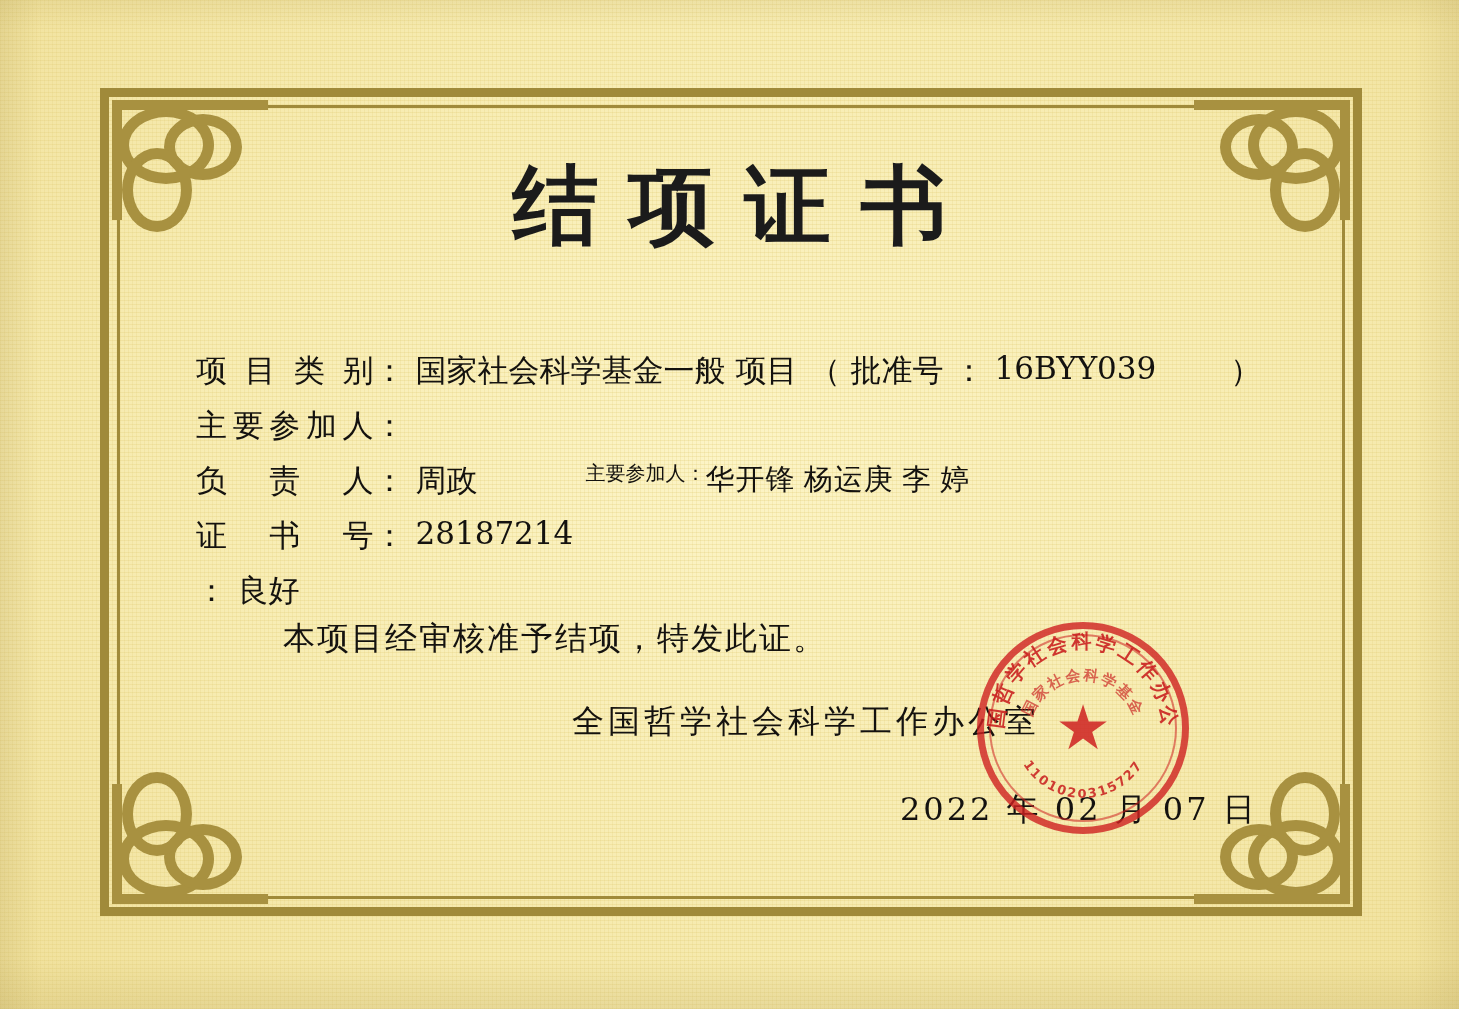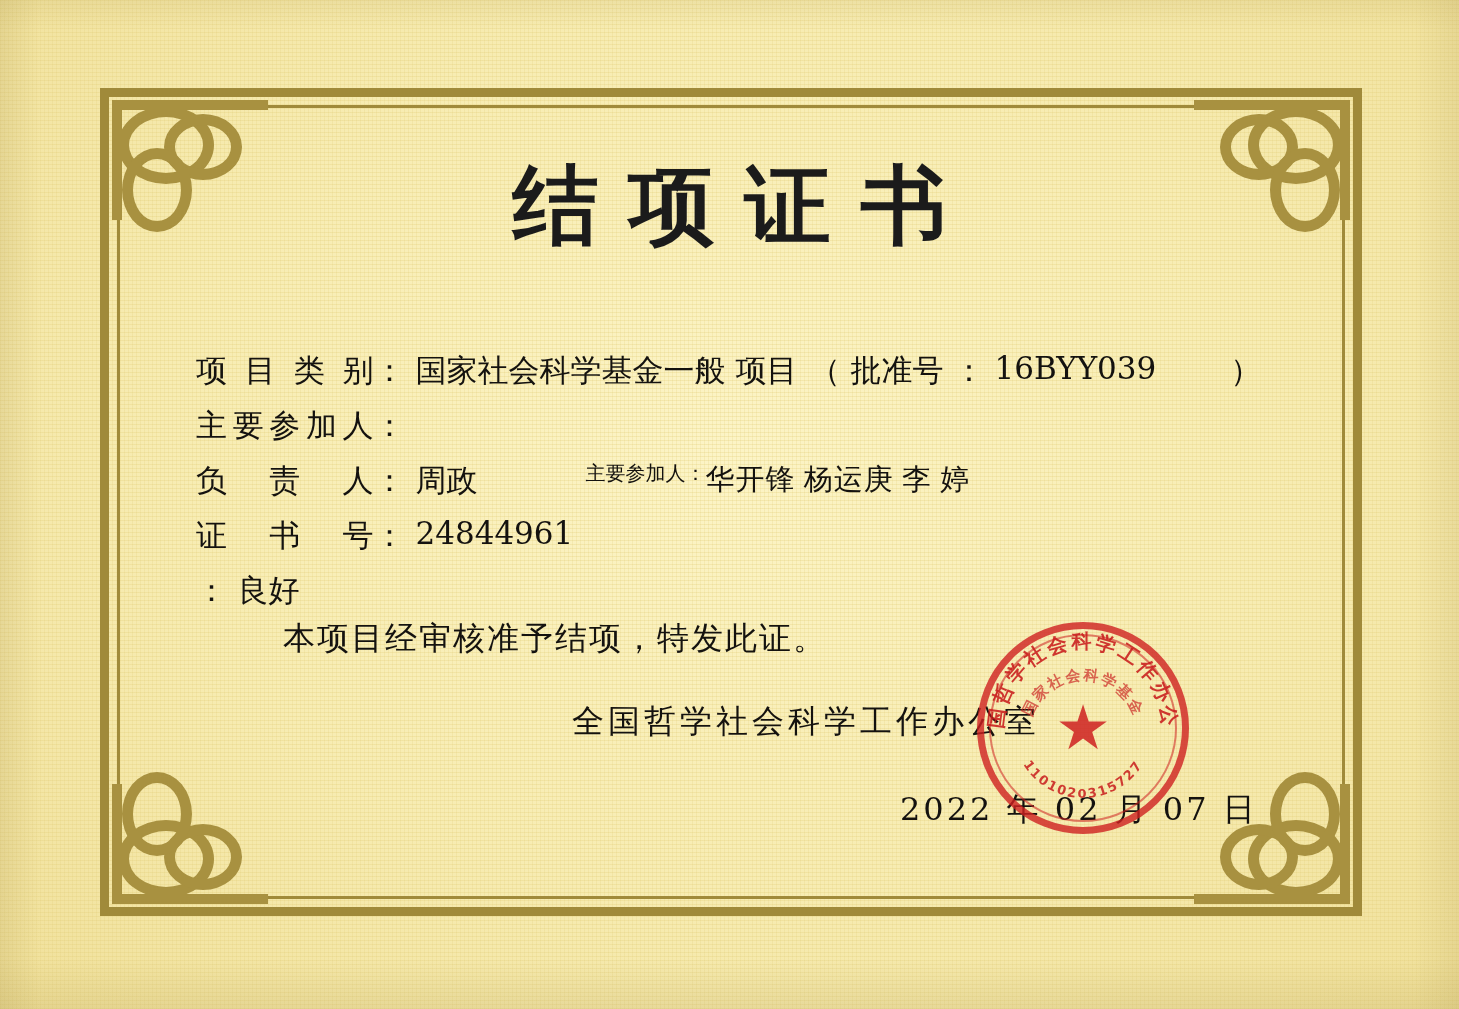--- a/index.html
+++ b/index.html
@@ -285,21 +285,21 @@
       <span class="val">周政</span>
       <span class="spacer-lg"></span>
       <span class="sub-label">主要参加人</span>
       <span class="sub-label">：</span>
       <span class="participants">华开锋  杨运庚  李  婷</span>
     </div>
 
     <div class="row">
       <span class="lbl lbl-sp">证书号</span>
       <span class="lbl">：</span>
-      <span class="val">24844961</span>
+      <span class="val">28187214</span>
     </div>
 
     <div class="row">
       <span class="lbl">：</span>
       <span class="val">良好</span>
     </div>
   </div>
 
   <div class="statement">本项目经审核准予结项，特发此证。</div>
   <div class="issuer">全国哲学社会科学工作办公室</div>

